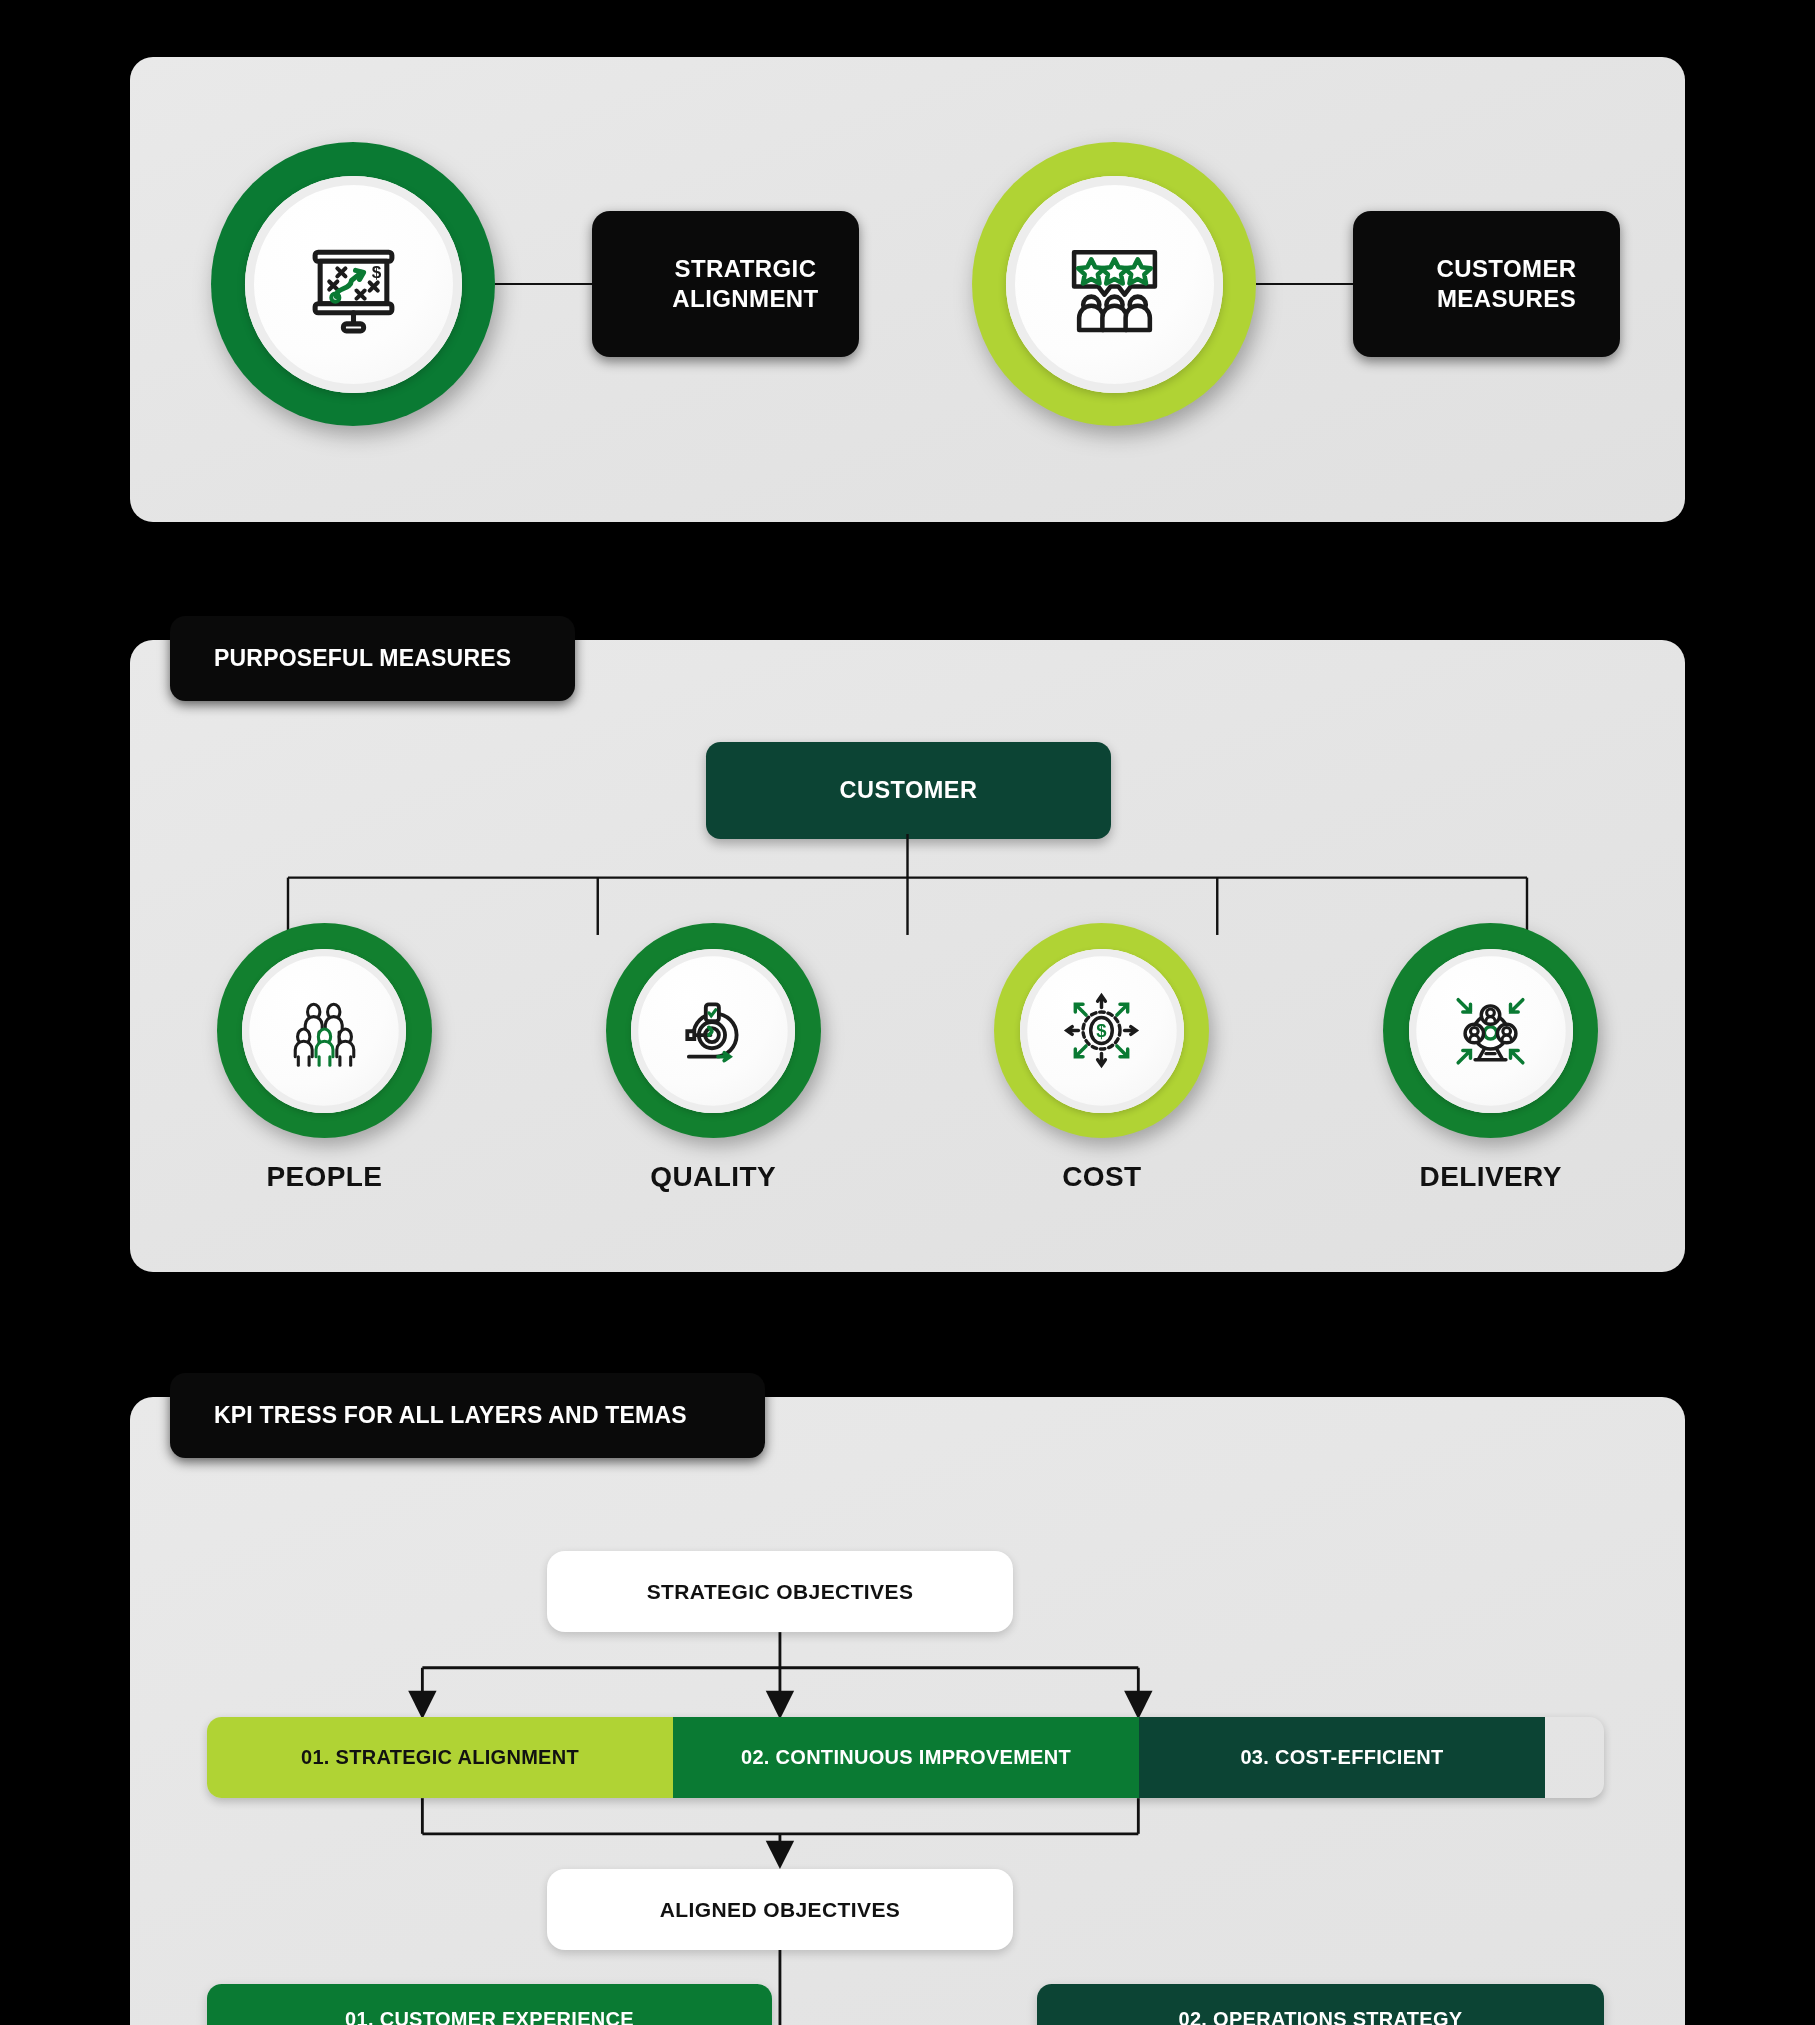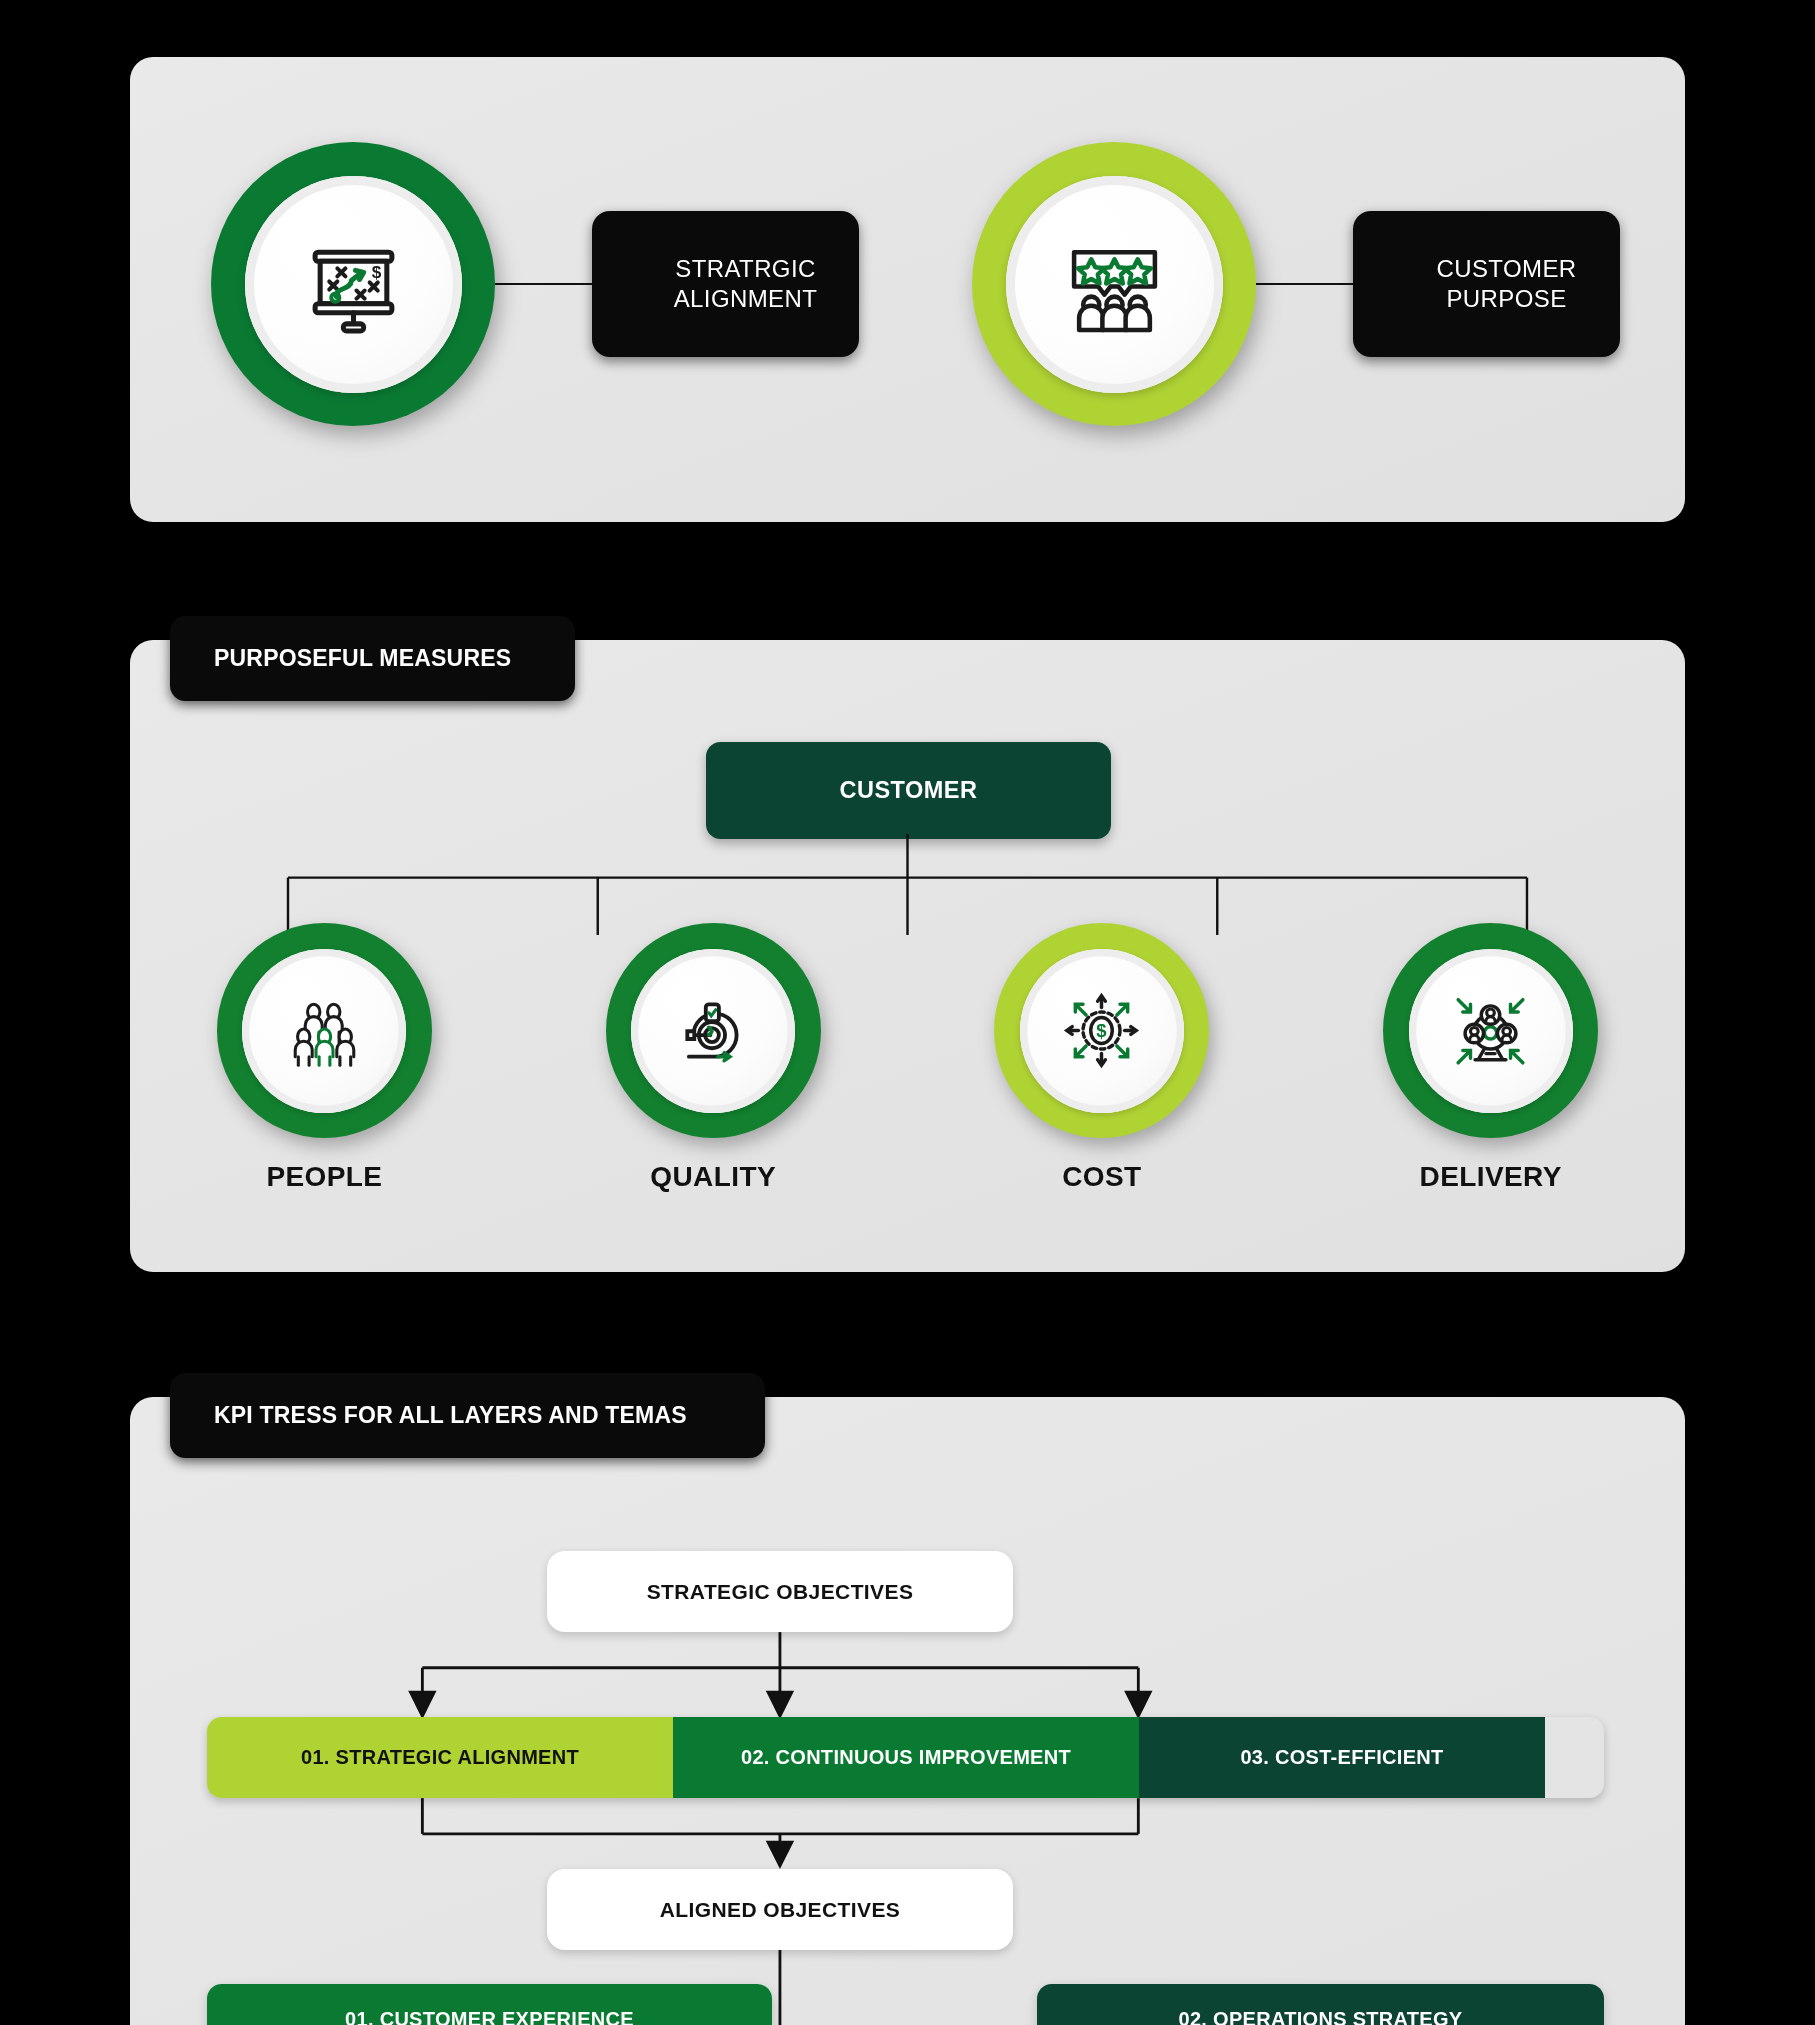--- a/index.html
+++ b/index.html
@@ -75,21 +75,21 @@
   }
   .label-box {
     background: #0a0a0a;
     color: #ffffff;
     border-radius: 18px;
     width: 267px;
     min-height: 146px;
     display: flex; align-items: center; justify-content: center;
     text-align: center;
     font-size: 24px;
-    font-weight: 400;
+    font-weight: 700;
     line-height: 1.25;
     letter-spacing: 0.4px;
     box-shadow: 0 4.9px 12px rgba(0,0,0,.45);
     flex: 0 0 auto;
     padding-left: 40px;
   }
 
   
   #customer-box {
     position: absolute;
@@ -231,21 +231,21 @@
           <circle cx="73" cy="70" r="8"></circle>
           <path d="M61 95 V83 a12 12 0 0 1 24 0 V95 Z"></path>
         </g>
       </svg>
     </div>
   </div>
   <div class="connector-line"></div>
   <div class="label-box">
     <div>
       <div>CUSTOMER</div>
-      <div>PURPOSE</div>
+      <div>MEASURES</div>
     </div>
   </div>
 </div>
 
 <div class="panel" id="panel-middle"></div>
 <div class="panel-tab" id="tab-measures">PURPOSEFUL MEASURES</div>
 
 <div id="customer-box">CUSTOMER</div>
 
 <svg id="tree-svg" viewBox="0 0 3840 260">

